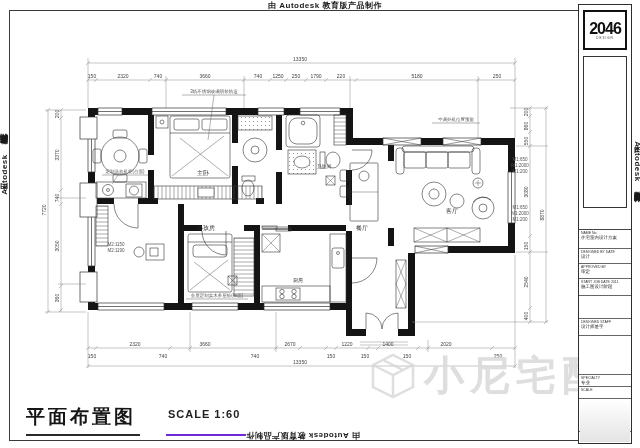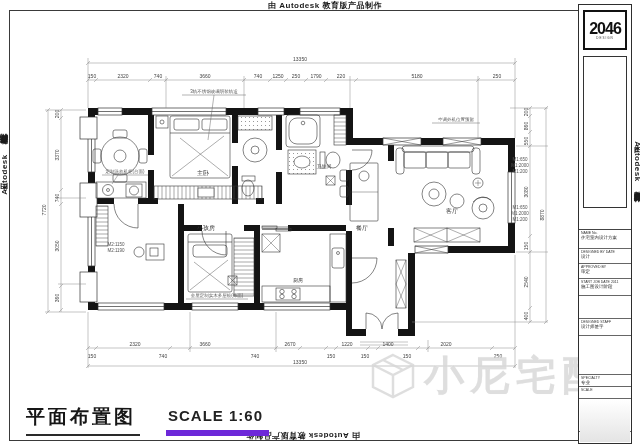--- a/index.html
+++ b/index.html
@@ -7,22 +7,22 @@
   .sheet{position:relative;width:640px;height:392px;background:#fff;}
   .frame{position:absolute;background:#3a3a3a;}
   .edge-text{position:absolute;font-size:8px;font-weight:700;color:#1b1b1b;letter-spacing:.5px;white-space:nowrap;}
   .edge-top{left:268px;top:0px;}
   .edge-bottom{left:246px;top:430px;transform:rotate(180deg);}
   .edge-left{left:0px;top:148px;writing-mode:vertical-rl;transform:rotate(180deg);}
   .edge-right{left:631px;top:138px;writing-mode:vertical-rl;}
   .plan-title{position:absolute;left:26px;top:404px;display:flex;align-items:flex-end;gap:26px;}
   .plan-title .t1{font-size:19px;font-weight:700;color:#161616;letter-spacing:3px;
     border-bottom:2px solid #2a2a2a;padding:0 4px 4px 0;}
-  .plan-title .t2{font-size:15px;font-weight:700;color:#222;border-bottom:6px solid #6d28d9;
-    padding:0 6px 6px 2px;letter-spacing:1px;}
+  .plan-title .t2{font-size:11px;font-weight:700;color:#222;border-bottom:2px solid #6d28d9;
+    padding:0 6px 14px 2px;letter-spacing:1px;}
   .watermark{position:absolute;left:370px;top:348px;display:flex;align-items:center;gap:8px;
     color:#d7d7d7;opacity:.8;pointer-events:none;}
   .watermark .wm-text{font-size:40px;font-weight:800;letter-spacing:6px;white-space:nowrap;
     text-shadow:0 0 1px #efefef;}
   .tb{position:absolute;left:578px;top:4px;width:52px;height:438px;border:1px solid #2e2e2e;background:#fff;}
   .tb-logo{margin:5px 4px 0 4px;height:36px;border:2px solid #111;display:flex;flex-direction:column;
     align-items:center;justify-content:center;}
   .tb-logo .n{font-size:16px;font-weight:800;letter-spacing:-1px;color:#111;line-height:15px;}
   .tb-logo .s{font-size:3px;color:#333;letter-spacing:1px;}
   .tb-tall{margin:6px 4px 0 4px;height:150px;border:1px solid #333;}

